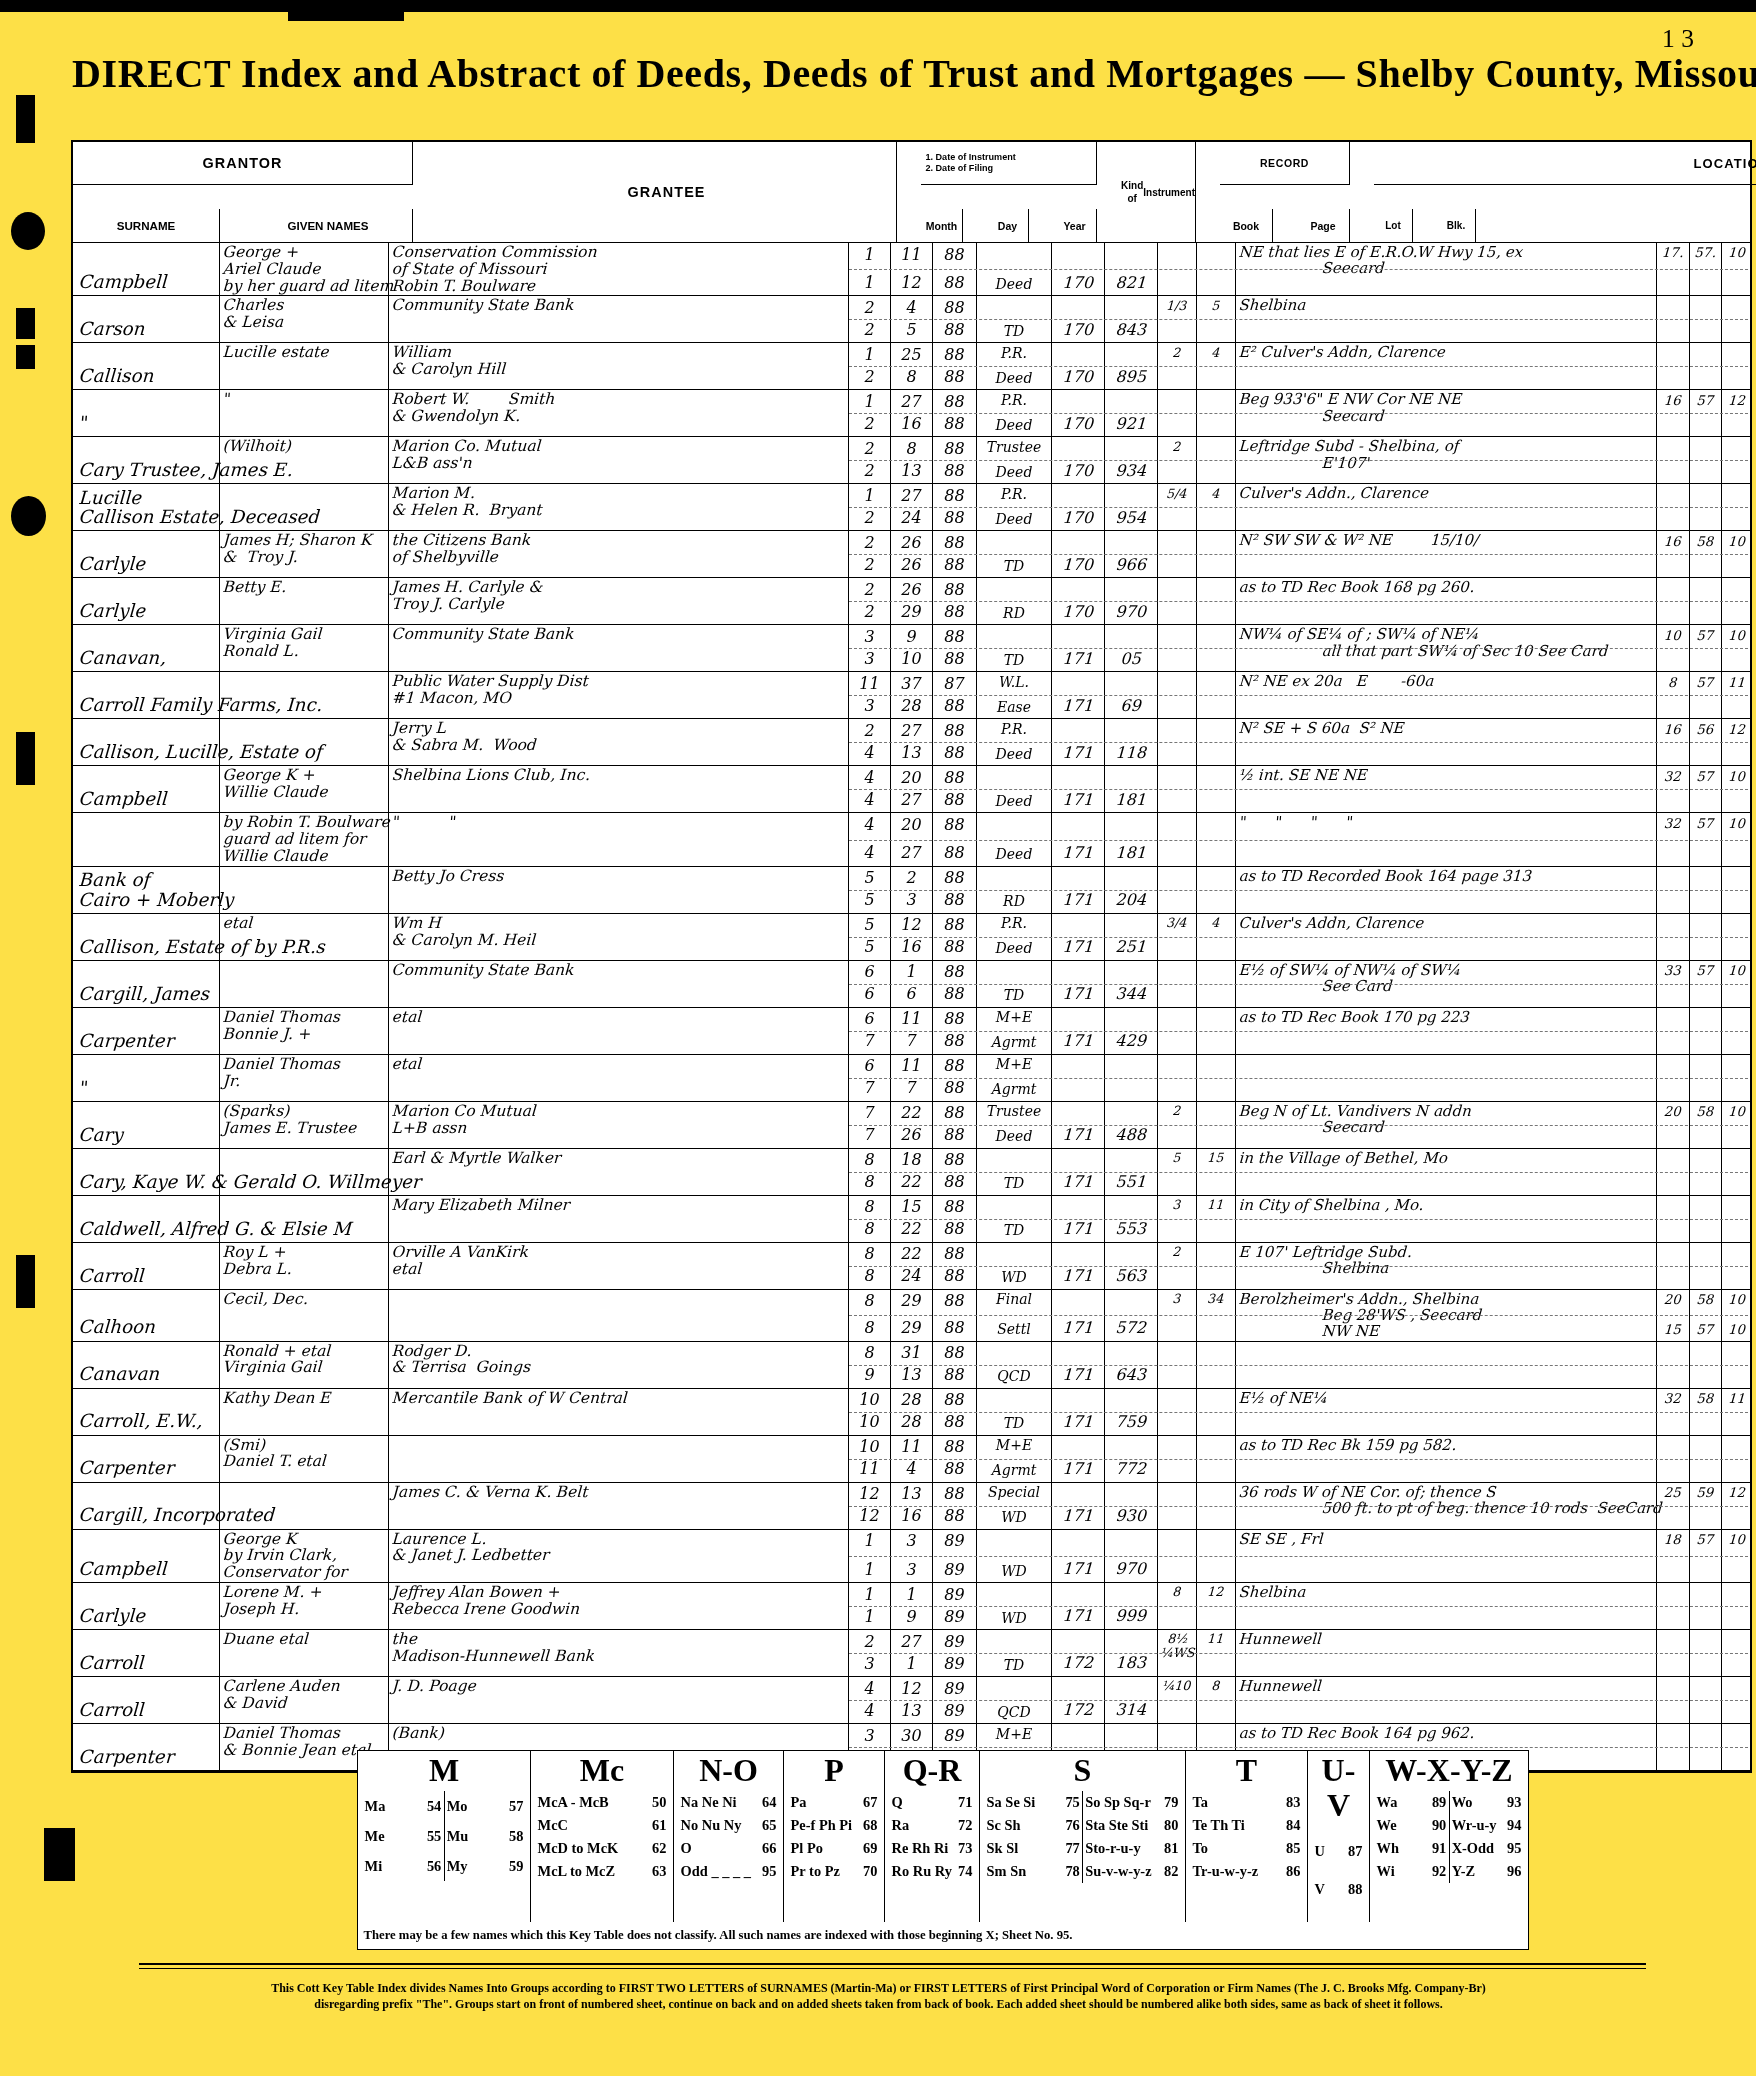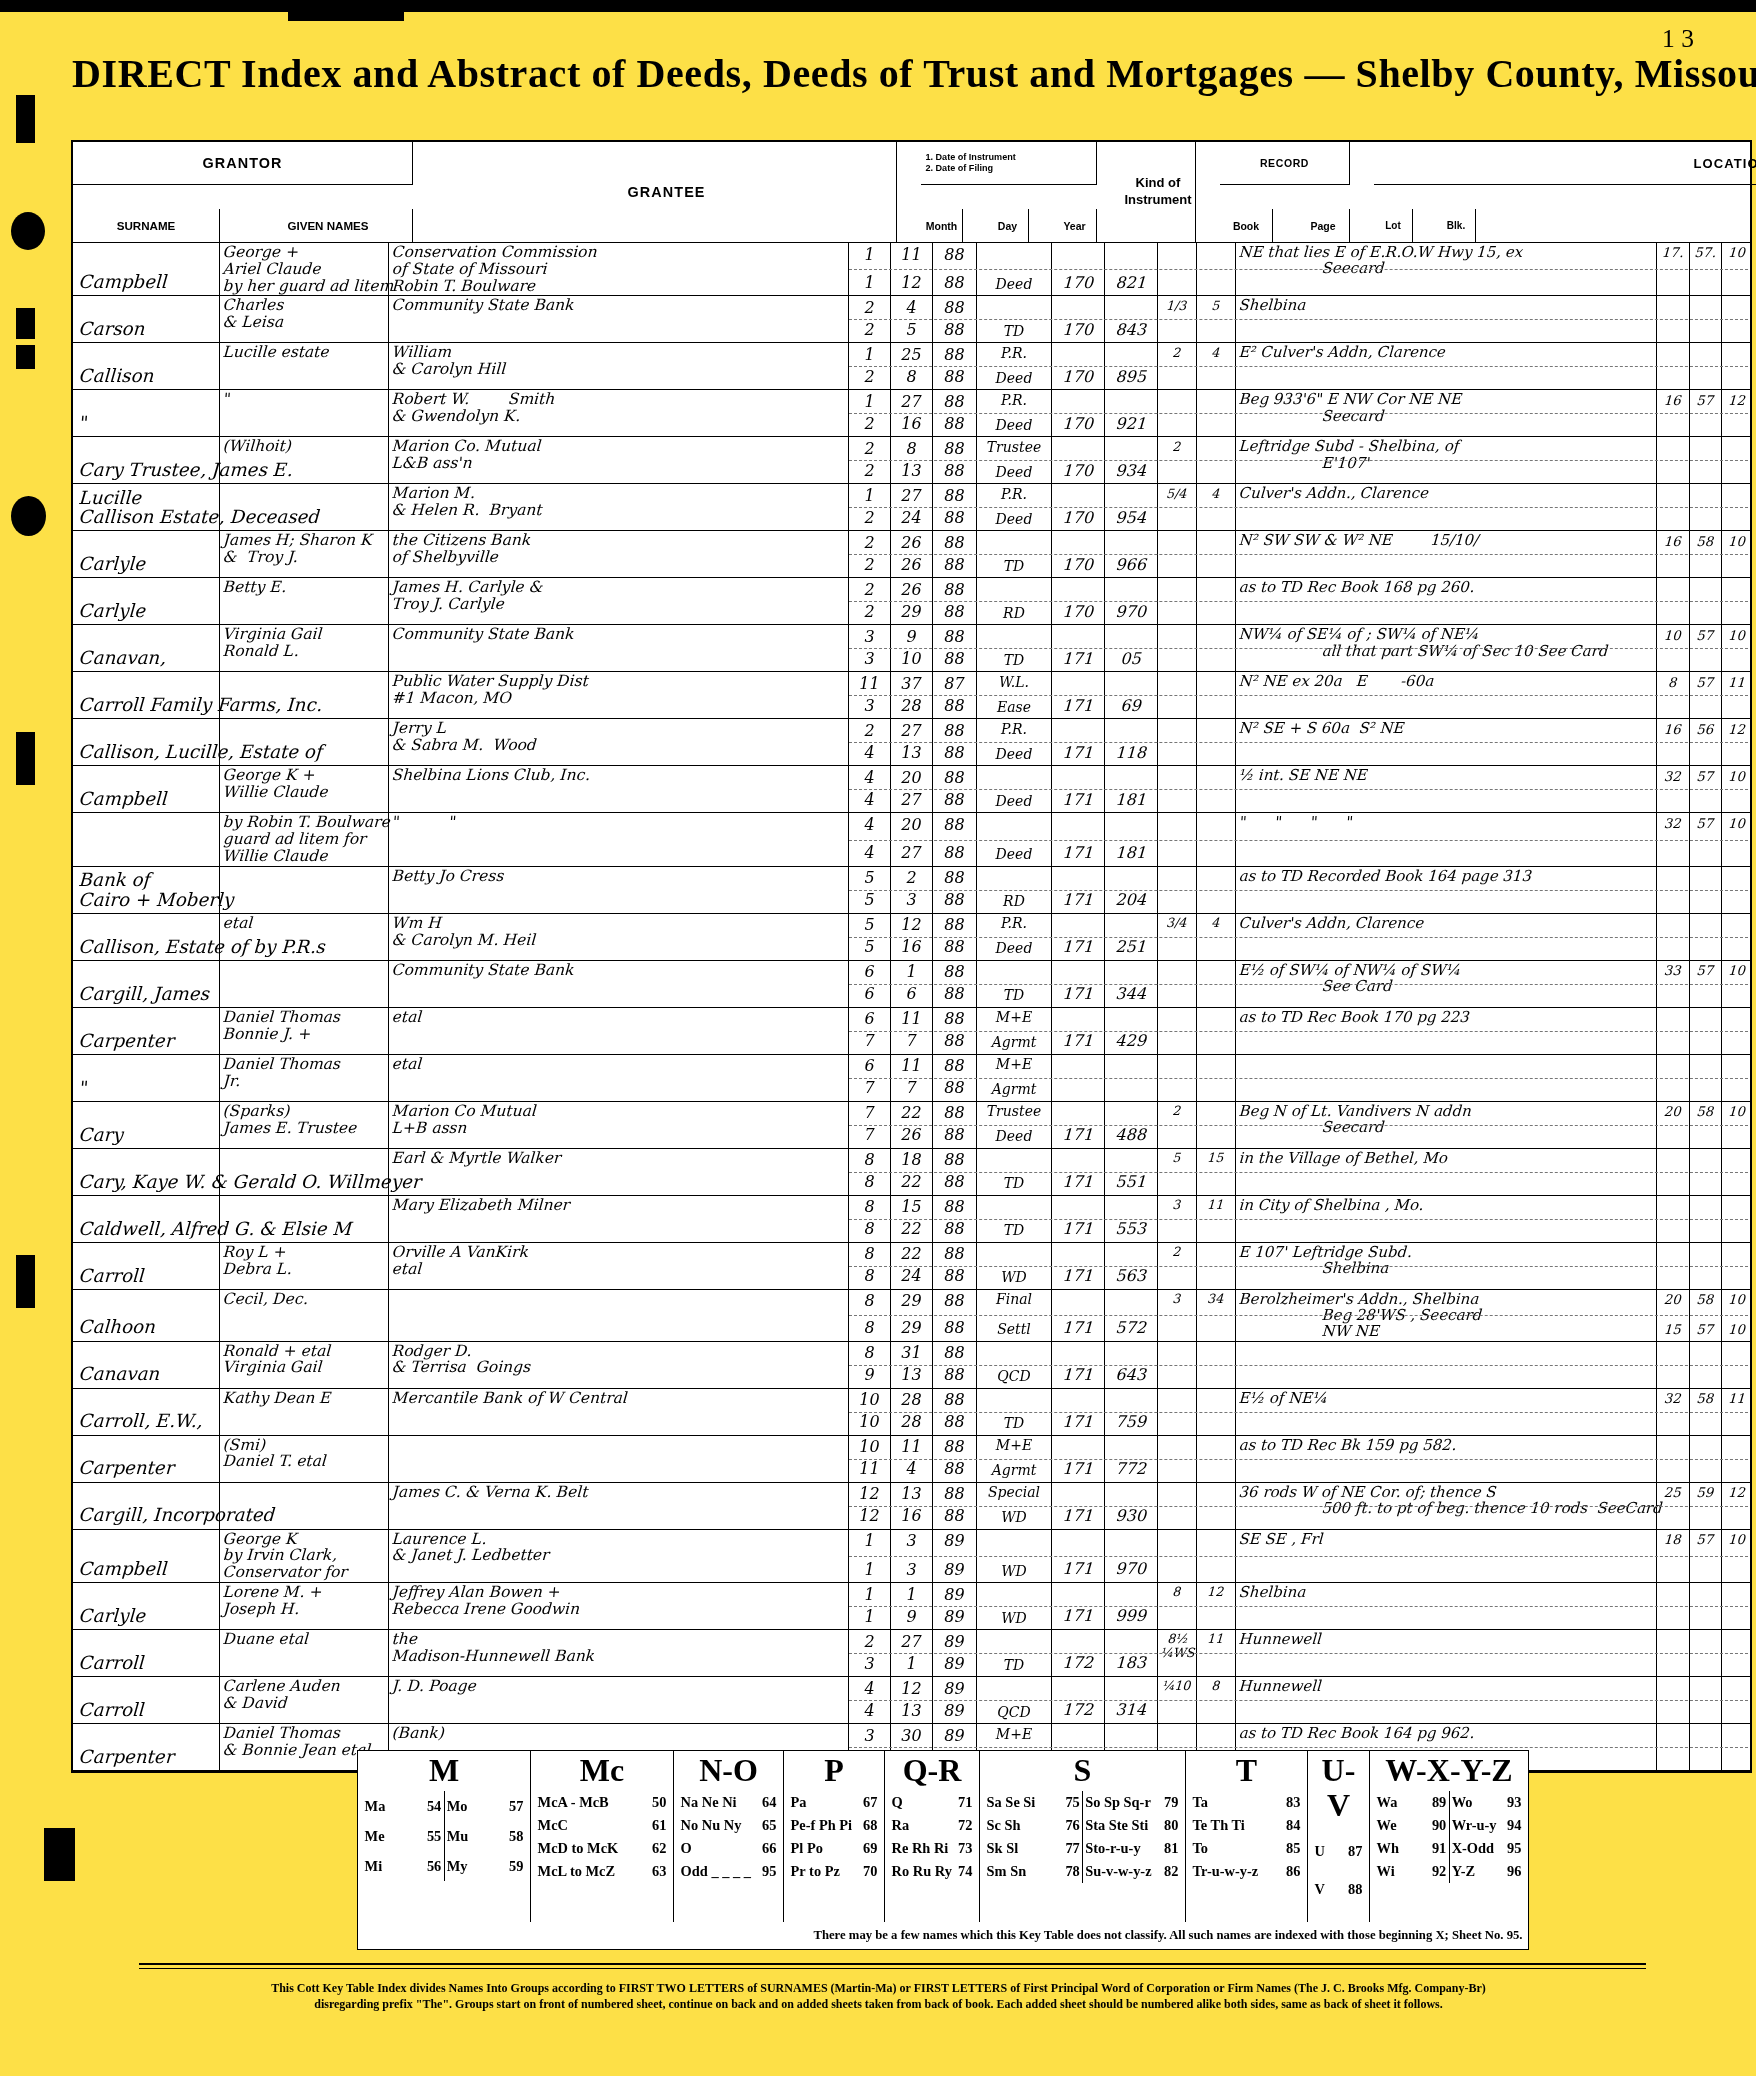--- a/index.html
+++ b/index.html
@@ -22,21 +22,21 @@
   .h{display:flex;align-items:center;justify-content:center;text-align:center;}
   .hA1{grid-area:1/1/2/3;border-right:1.7px double #000;border-bottom:1.7px solid #000;font-size:14.4px;letter-spacing:1.1px;}
   .hB1{grid-area:2/1/3/2;border-right:0.6px solid #000;font-size:11.6px;}
   .hB2{grid-area:2/2/3/3;border-right:1.7px double #000;font-size:11.6px;}
   .hG {grid-area:1/3/3/4;border-right:1.7px double #000;font-size:14.4px;letter-spacing:1.1px;}
   .hD {grid-area:1/4/2/7;border-right:1.7px double #000;border-bottom:1.1px solid #000;
        flex-direction:column;align-items:flex-start;justify-content:center;padding-left:4.4px;font-size:9.1px;line-height:1.25;text-align:left;}
   .hB4{grid-area:2/4/3/5;border-right:0.6px solid #000;font-size:10.5px;}
   .hB5{grid-area:2/5/3/6;border-right:0.6px solid #000;font-size:10.5px;}
   .hB6{grid-area:2/6/3/7;border-right:1.7px double #000;font-size:10.5px;}
-  .hK {grid-area:1/7/3/8;border-right:1.7px double #000;flex-direction:column;font-size:13px;line-height:1.3;}
+  .hK {grid-area:1/7/3/8;border-right:1.7px double #000;flex-direction:row;font-size:10px;line-height:1.3;}
   .hR {grid-area:1/8/2/10;border-right:1.7px double #000;border-bottom:1.1px solid #000;font-size:10.5px;letter-spacing:0.6px;}
   .hB8{grid-area:2/8/3/9;border-right:0.6px solid #000;font-size:10.5px;}
   .hB9{grid-area:2/9/3/10;border-right:1.7px double #000;font-size:10.5px;}
   .hL {grid-area:1/10/2/16;border-bottom:1.7px solid #000;font-size:13px;letter-spacing:1.1px;}
   .hB10{grid-area:2/10/3/11;border-right:0.6px solid #000;font-size:10px;}
   .hB11{grid-area:2/11/3/12;border-right:0.6px solid #000;font-size:10px;}
   .hB12{grid-area:2/12/3/13;border-right:0.6px solid #000;}
   .hB13{grid-area:2/13/3/14;border-right:0.6px solid #000;font-size:8.3px;}
   .hB14{grid-area:2/14/3/15;border-right:0.6px solid #000;font-size:8.3px;}
   .hB15{grid-area:2/15/3/16;font-size:8.3px;}
@@ -80,21 +80,21 @@
   .klet{font-family:"Liberation Serif",serif;font-weight:bold;font-size:32px;text-align:center;line-height:1.1;}
   .kcols{display:flex;margin-top:2.2px;}
   .kcol{flex:1;padding:0 2.2px;}
   .kcol+.kcol{border-left:1.1px solid #000;}
   .krow{display:flex;justify-content:space-between;font-family:"Liberation Serif",serif;
         font-weight:bold;font-size:14.4px;line-height:1.6;}
   .krow .ab{padding-right:4.4px;white-space:nowrap;}
   .key-cols>.ksec:nth-child(8) .krow{margin:14.4px 0;}
   .key-cols>.ksec:nth-child(1) .krow{line-height:2.1;}
   .knote{font-family:"Liberation Serif",serif;font-weight:bold;font-size:12.7px;
-         text-align:right;padding:6.6px 5.5px 5.5px;}
+         text-align:left;padding:6.6px 5.5px 5.5px;}
   .dblrule{position:absolute;left:139px;top:1963px;width:1507px;height:3.3px;
            border-top:2.2px solid #000;border-bottom:1.7px solid #000;}
   .fineprint{position:absolute;left:161px;top:1981px;width:1435px;text-align:center;
              font-family:Liberation Serif, serif;font-weight:bold;font-size:12px;line-height:1.3;}
 </style>
 </head>
 <body>
 
 <div class="sheet">
 

